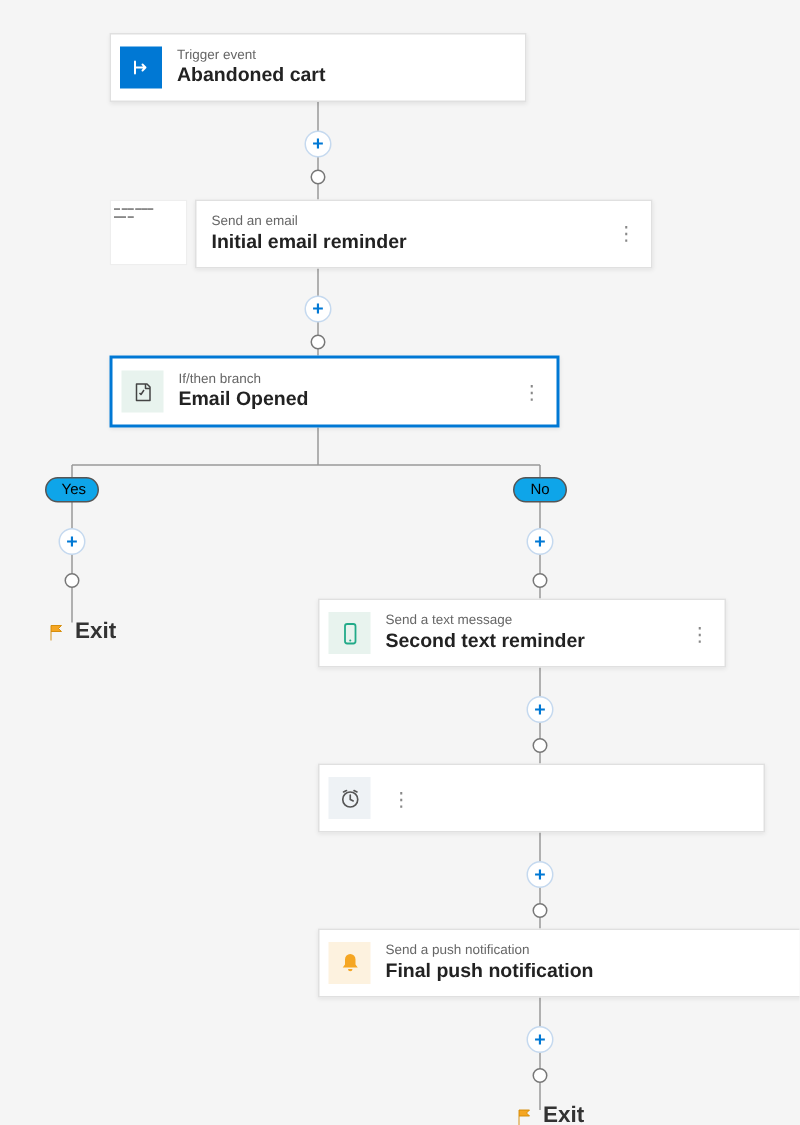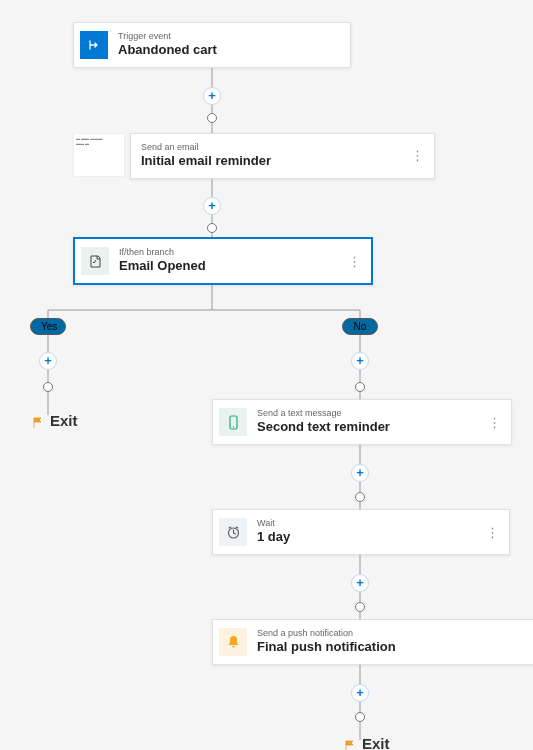--- a/index.html
+++ b/index.html
@@ -70,21 +70,21 @@
   }
   .circ {
     position: absolute;
     width: 10px; height: 10px;
     border-radius: 50%;
     background: #fff;
     border: 1.5px solid #777;
   }
   .pill {
     position: absolute;
-    background: #0369a1;
+    background: #0ea5e9;
     border: 1.5px solid #555;
     border-radius: 999px;
     font-size: 10px;
     padding: 2px 10px;
     text-align: center;
   }
   .exit {
     position: absolute;
     display: flex;
     align-items: center;
@@ -173,21 +173,21 @@
     <svg width="12" height="12" viewBox="0 0 12 12">
         <path d="M2 1v10M2 1h7l-2 2 2 2H2" fill="#f5a623" stroke="#d48800" stroke-width="0.6"></path>
       </svg>
   </span>
   <span>Exit</span>
 </div>
 
 <div class="plus" style="left:351px; top:352px;">+</div>
 <div class="circ" style="left:355px; top:382px;"></div>
 
-<div class="node" style="left:212px; top:399px; width:300px;">
+<div class="node" style="left:212px; top:399px; width:272px;">
   <div class="iconbox" style="background:#e8f3ee;">
     <svg width="13" height="15" viewBox="0 0 13 15">
         <rect x="3" y="1" width="7" height="13" rx="1.5" stroke="#2a8" stroke-width="1.2" fill="none"></rect>
         <circle cx="6.5" cy="12" r="0.7" fill="#2a8"></circle>
       </svg>
   </div>
   <div class="labels">
     <div class="label-small">Send a text message</div>
     <div class="label-big">Second text reminder</div>
   </div>
@@ -197,24 +197,20 @@
 <div class="plus" style="left:351px; top:464px;">+</div>
 <div class="circ" style="left:355px; top:492px;"></div>
 
 <div class="node" style="left:212px; top:509px; width:298px;">
   <div class="iconbox" style="background:#eef2f5;">
     <svg width="15" height="15" viewBox="0 0 15 15">
         <circle cx="7.5" cy="8" r="5" stroke="#555" stroke-width="1.1" fill="none"></circle>
         <path d="M7.5 5v3l2 1M5 2l-2 1M10 2l2 1" stroke="#555" stroke-width="1.1" fill="none" stroke-linecap="round"></path>
       </svg>
   </div>
-  <div class="labels">
-    <div class="label-small">Wait</div>
-    <div class="label-big">1 day</div>
-  </div>
   <div class="kebab">⋮</div>
 </div>
 
 <div class="plus" style="left:351px; top:574px;">+</div>
 <div class="circ" style="left:355px; top:602px;"></div>
 
 <div class="node" style="left:212px; top:619px; width:356px;">
   <div class="iconbox" style="background:#fdf2df;">
     <svg width="13" height="14" viewBox="0 0 13 14">
         <path d="M6.5 1a3.5 3.5 0 0 0-3.5 3.5V8l-1.5 2h10L10 8V4.5A3.5 3.5 0 0 0 6.5 1zM5 11a1.5 1.5 0 0 0 3 0" fill="#f5a623"></path>

